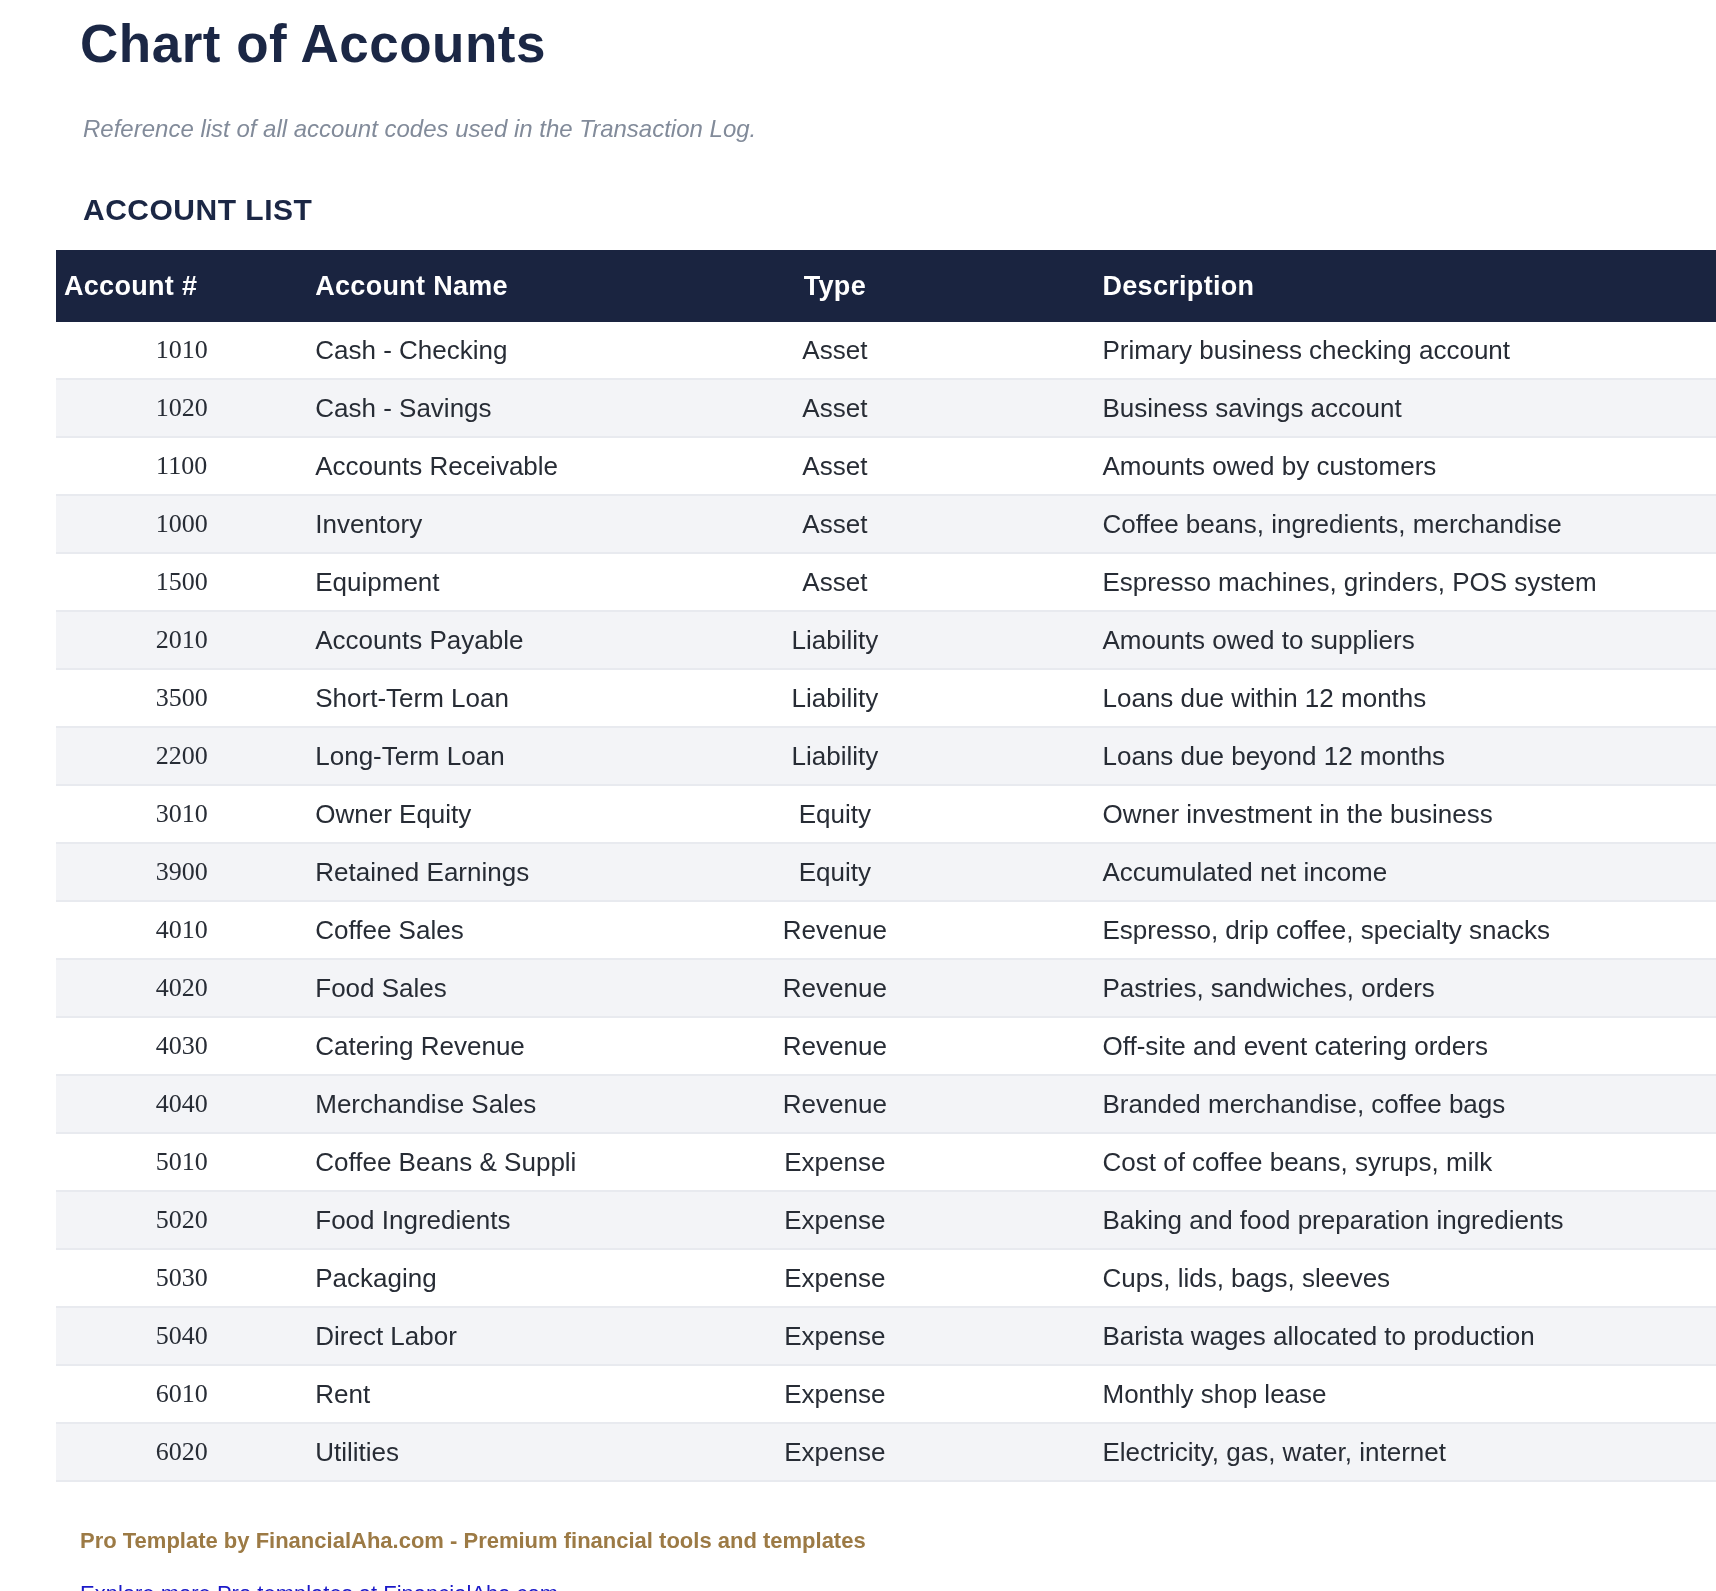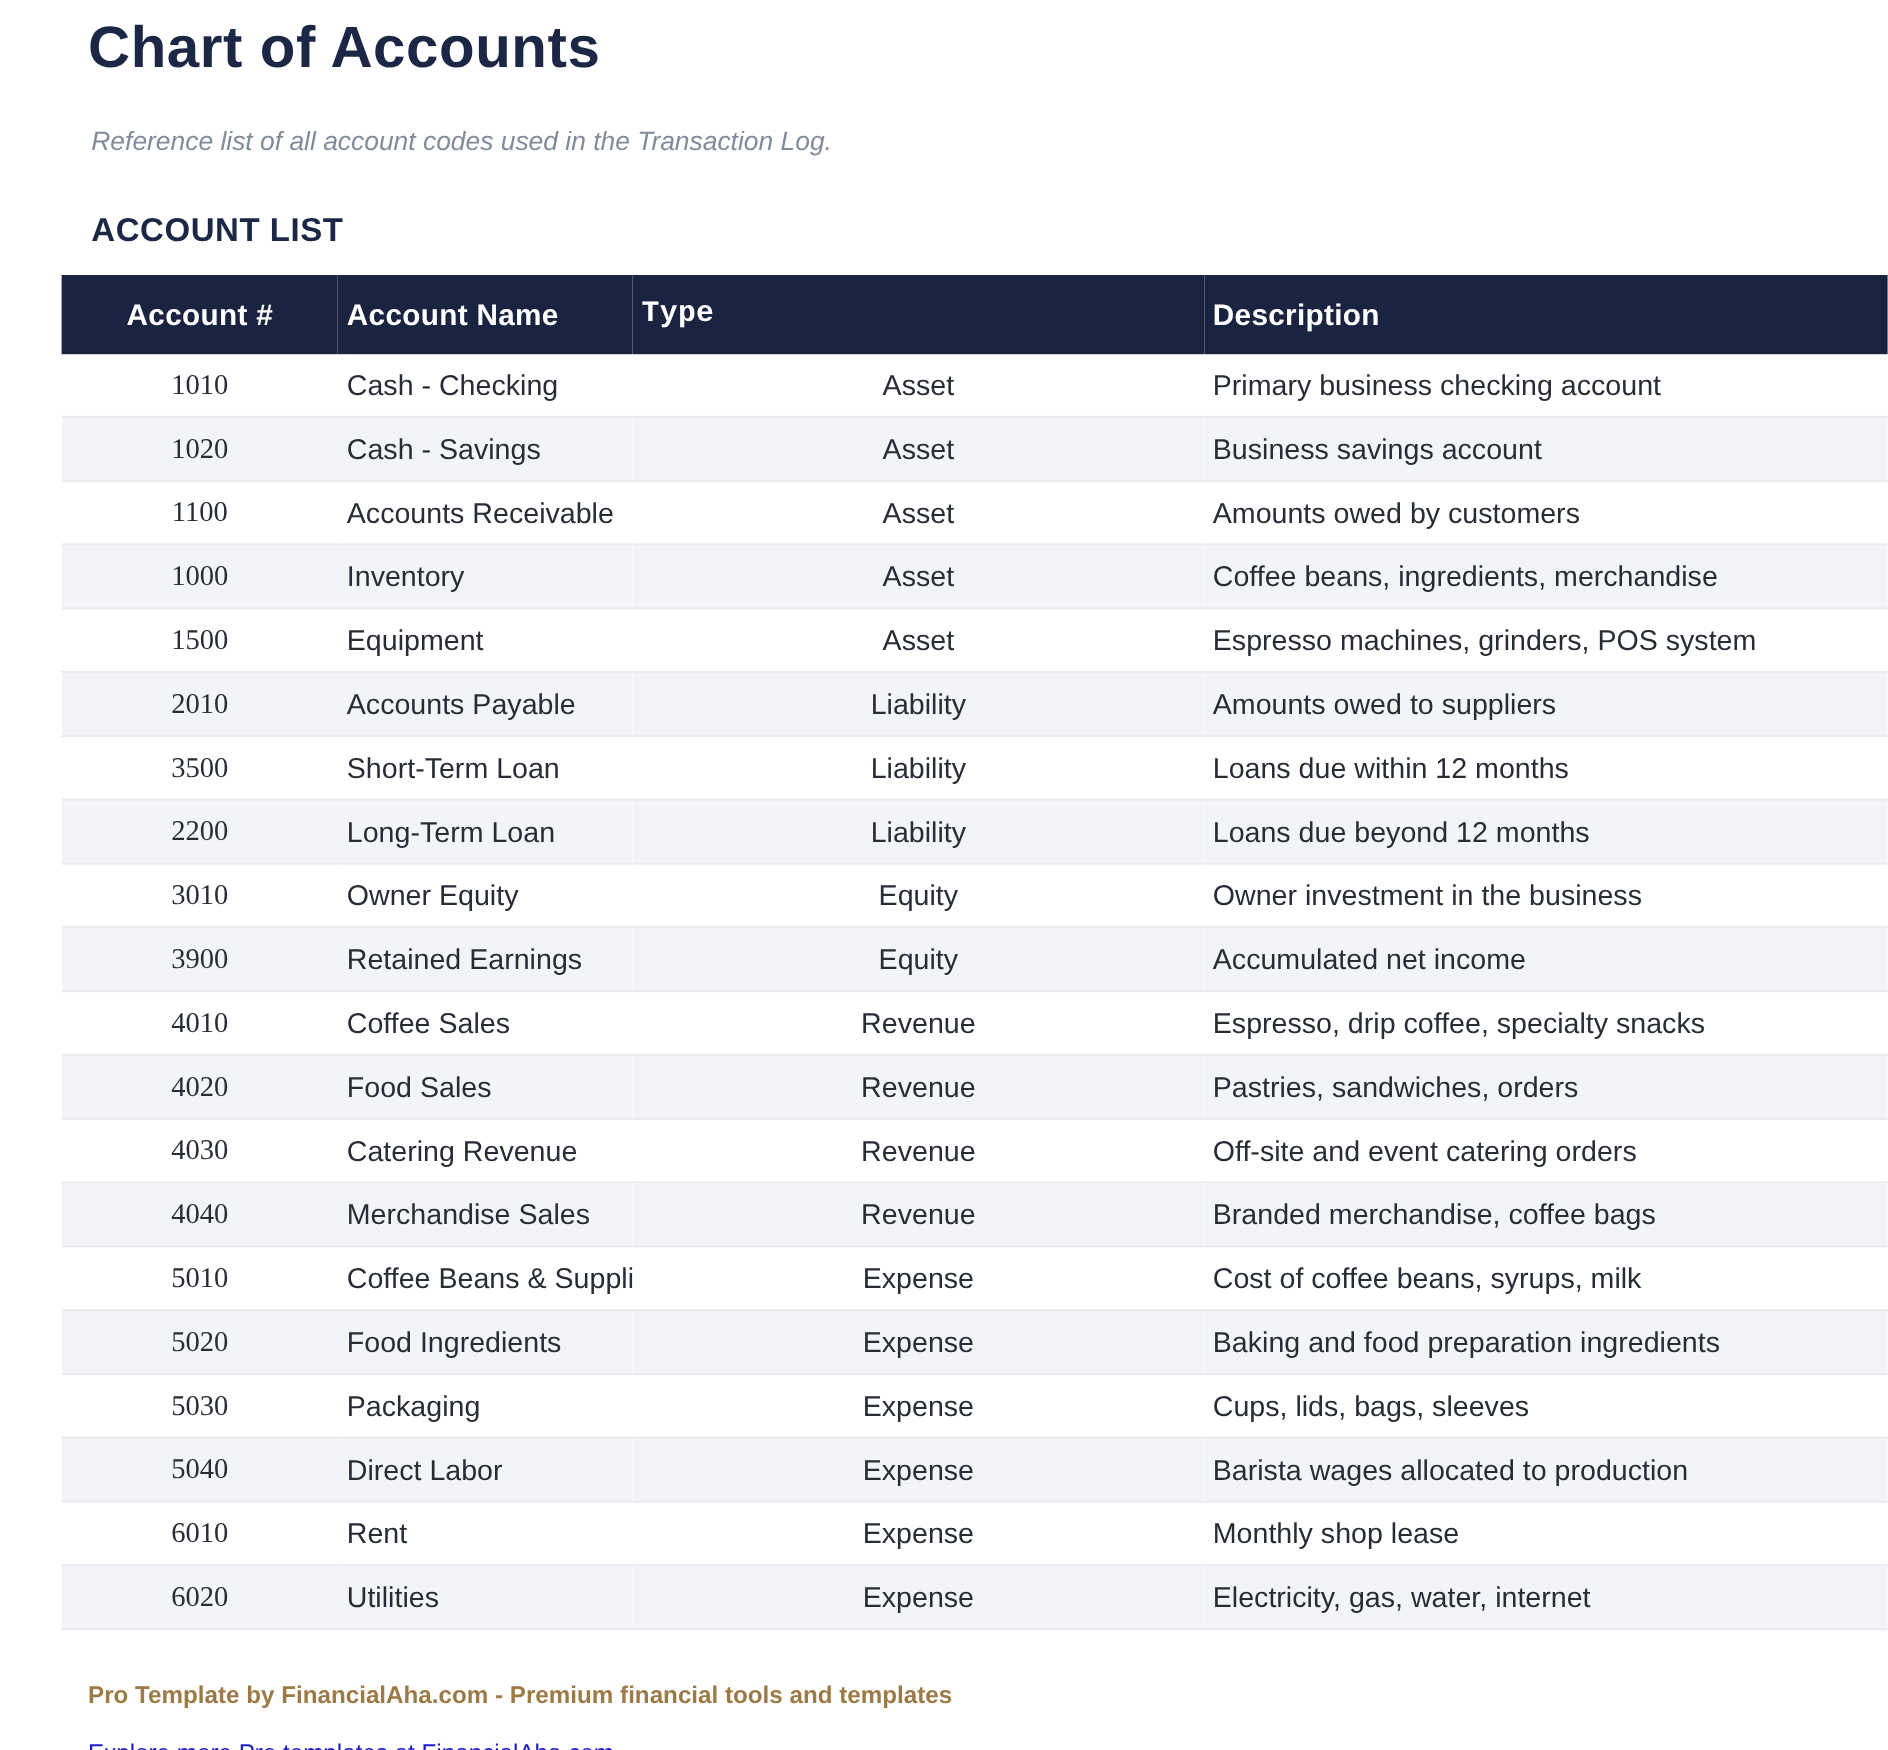--- a/index.html
+++ b/index.html
@@ -72,25 +72,25 @@
     overflow:hidden;
     white-space:nowrap;
   }
   table.accounts tbody tr:nth-child(even){background:var(--stripe-bg);}
   
   col.c-num{width:15%;}
   col.c-name{width:16%;}
   col.c-type{width:31%;}
   col.c-desc{width:38%;}
   
-  th.col-num{text-align:center;padding-left:28px;}
+  th.col-num{text-align:left;padding-left:28px;}
   td.col-num{text-align:center;font-family:Liberation Serif, serif;}
   th.col-name{text-align:left;padding-left:30px;}
   td.col-name{text-align:left;padding-left:6px;}
-  th.col-type{text-align:left;padding-left:48px;font-family:Liberation Mono, monospace;}
+  th.col-type{text-align:center;padding-left:48px;}
   td.col-type{text-align:center;padding-left:24px;}
   th.col-desc{text-align:left;padding-left:38px;}
   td.col-desc{text-align:left;padding-left:8px;}
   p.footer-brand{
     margin:46px 0 0 24px;
     font-size:22px;
     font-weight:bold;
     color:var(--brand-text);
   }
   p.footer-link-wrap{

